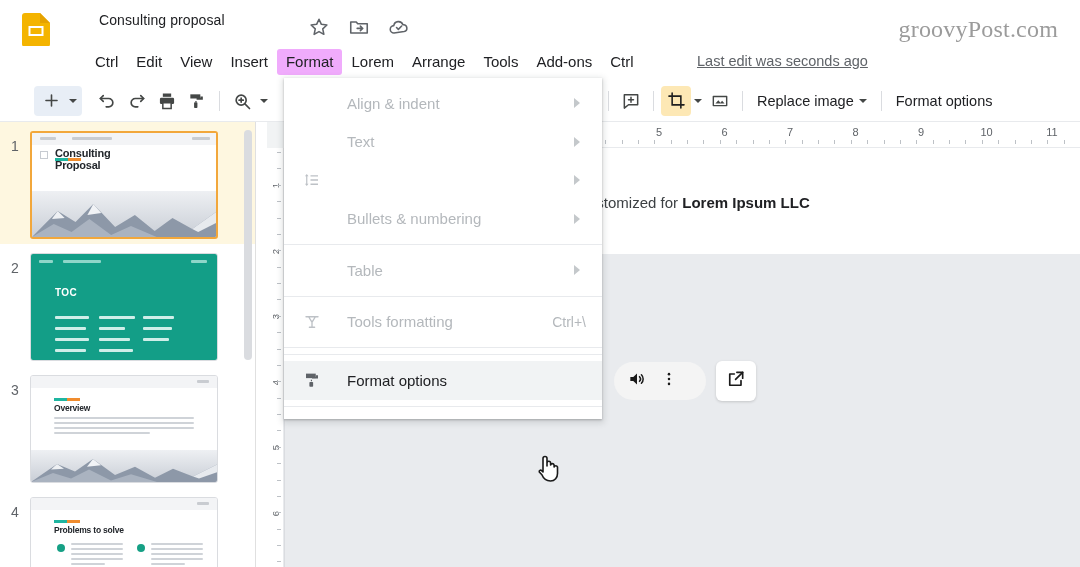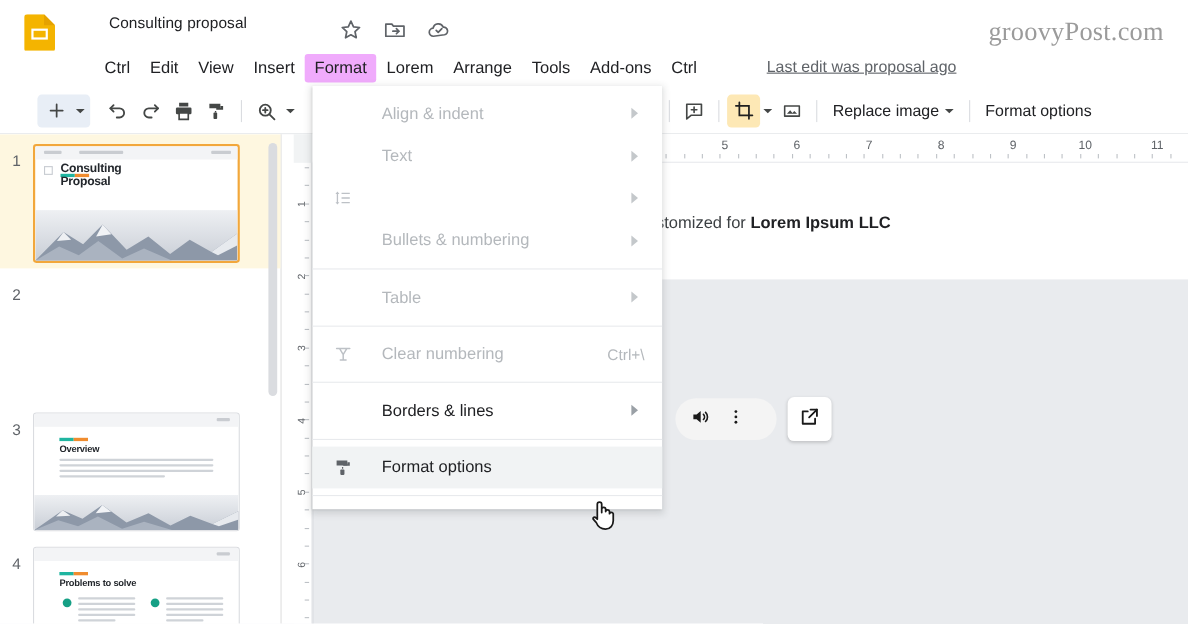--- a/index.html
+++ b/index.html
@@ -165,21 +165,21 @@
         <div class="menuitem">Edit</div>
         <div class="menuitem">View</div>
         <div class="menuitem">Insert</div>
         <div class="menuitem active">Format</div>
         <div class="menuitem">Lorem</div>
         <div class="menuitem">Arrange</div>
         <div class="menuitem">Tools</div>
         <div class="menuitem">Add-ons</div>
         <div class="menuitem">Ctrl</div>
       </div>
-    <div class="lastedit">Last edit was proposal ago</div>
+    <div class="lastedit">Last edit was seconds ago</div>
   </div>
 
   <div class="toolbar">
     <div class="tbrow">
       <div style="width:34px;flex:0 0 auto"></div>
 
       <div class="chip">
         <span class="tbtn">
           <svg viewBox="0 0 24 24" width="19" height="19" stroke="#444746" stroke-width="2" stroke-linecap="round">
               <path d="M12 5v14M5 12h14"></path>
@@ -301,20 +301,40 @@
                 <path d="M0 46 L22 33 L40 41 L58 28 L80 44 L100 35 L126 46z" fill="#aab3c0"></path>
                 <path d="M62 13 L70 22 L56 24z" fill="#f1f3f6"></path>
                 <path d="M162 38 L186 21 L186 32 L168 41z" fill="#e7eaee"></path>
                 <path d="M26 20 L33 27 L20 28z" fill="#eef0f3"></path>
               </svg></div>
           </div>
         </div>
       </div>
       <div class="slide-row">
         <div class="slide-num">2</div>
+        <div class="thumb-wrap">
+          <div class="thumb">
+            <div style="position:absolute;inset:0;background:#139e87"></div>
+            <div class="t-hdr-txt" style="left:8px;top:6px;width:14px;background:#8fd6c9"></div>
+            <div class="t-hdr-txt" style="left:32px;top:6px;width:38px;background:#8fd6c9"></div>
+            <div class="t-hdr-txt" style="left:160px;top:6px;width:16px;background:#8fd6c9"></div>
+            <div style="position:absolute;left:24px;top:33px;color:#fff;font-weight:700;font-size:10px;letter-spacing:.4px">TOC</div>
+            <div class="t-toc-l" style="left:24px;top:62px;width:33.5px"></div>
+            <div class="t-toc-l" style="left:24px;top:73px;width:31px"></div>
+            <div class="t-toc-l" style="left:24px;top:84px;width:33.5px"></div>
+            <div class="t-toc-l" style="left:24px;top:95px;width:31px"></div>
+            <div class="t-toc-l" style="left:68px;top:62px;width:36px"></div>
+            <div class="t-toc-l" style="left:68px;top:73px;width:26px"></div>
+            <div class="t-toc-l" style="left:68px;top:84px;width:31px"></div>
+            <div class="t-toc-l" style="left:68px;top:95px;width:33.5px"></div>
+            <div class="t-toc-l" style="left:112px;top:62px;width:31px"></div>
+            <div class="t-toc-l" style="left:112px;top:73px;width:28.5px"></div>
+            <div class="t-toc-l" style="left:112px;top:84px;width:26px"></div>
+          </div>
+        </div>
       </div>
       <div class="slide-row">
         <div class="slide-num">3</div>
         <div class="thumb-wrap">
           <div class="thumb">
             <div class="t-header"></div>
             <div class="t-hdr-txt" style="left:166px;width:12px"></div>
             <div class="t-rule" style="left:23px;top:22px">
               <span class="a"></span>
               <span class="b"></span>
@@ -531,29 +551,24 @@
         <span class="mlabel">Table</span>
         <span class="marrow"></span>
       </div>
       <div class="mdiv"></div>
       <div class="mrow disabled">
         <span class="m-ico">
           <svg viewBox="0 0 24 24" width="18" height="18" fill="none" stroke="currentColor" stroke-width="1.8" stroke-linecap="round">
             <path d="M4 5h16M7.5 5l4 6.5M16.5 5l-4 6.5M12 11.5V19M8.5 19h7"></path>
           </svg>
         </span>
-        <span class="mlabel">Clear numbering</span>
+        <span class="mlabel">Tools formatting</span>
         <span class="mshort">Ctrl+\</span>
       </div>
       <div class="mdiv"></div>
-      <div class="mrow">
-        <span class="m-ico"></span>
-        <span class="mlabel">Borders &amp; lines</span>
-        <span class="marrow"></span>
-      </div>
       <div class="mdiv"></div>
       <div class="mrow hl">
         <span class="m-ico">
           <svg viewBox="0 0 24 24" width="18" height="18" fill="currentColor">
             <path d="M4 3.5h13v6H4z"></path>
             <path d="M17 5.5h3v4.5h-8v3.5h-1.5v-2H12V8h5z"></path>
             <rect x="8.5" y="14.5" width="5" height="6.5" rx="1"></rect>
           </svg>
         </span>
         <span class="mlabel">Format options</span>

